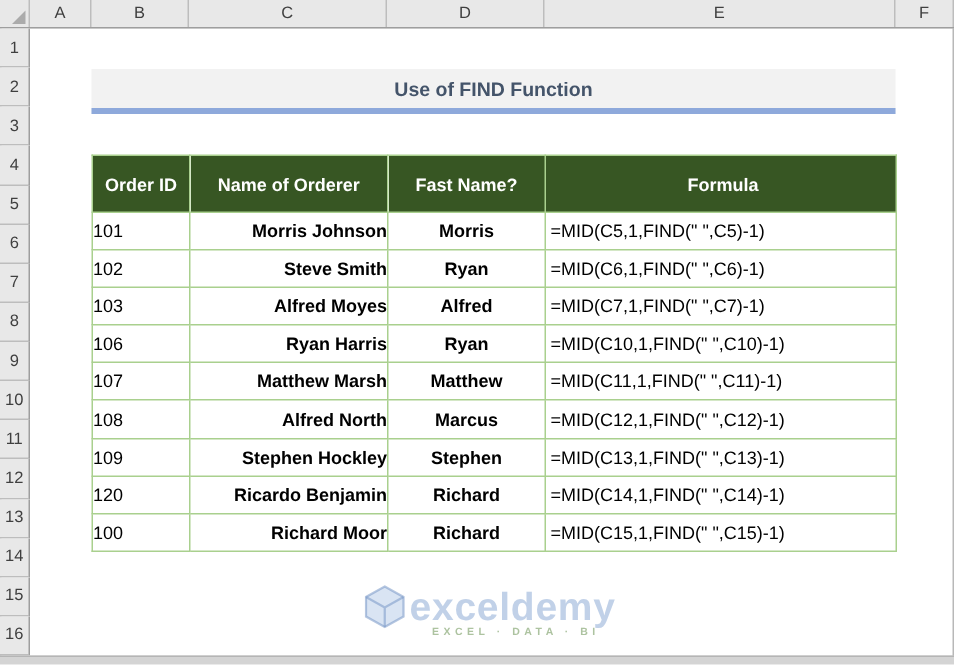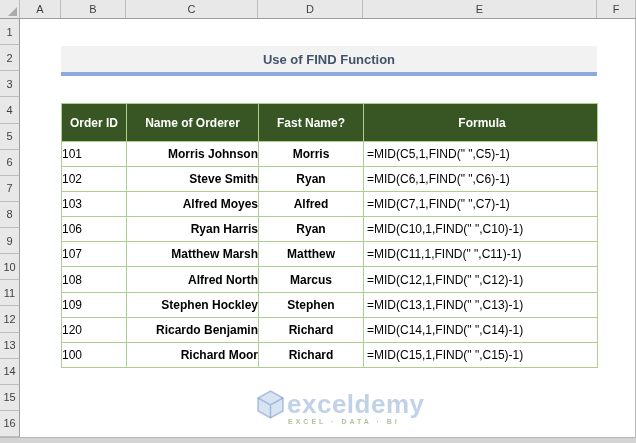--- a/index.html
+++ b/index.html
@@ -44,21 +44,21 @@
   .xtable th,.xtable td{border:1px solid var(--border-green);box-sizing:border-box;
     white-space:nowrap;overflow:hidden;font-size:12px;}
   .xtable th{background:var(--green);color:#fff;font-weight:bold;height:38px;text-align:center;padding:0;}
   .xtable td{height:25.1px;background:transparent;padding:0;color:#000;}
   .c-id{width:65px;font-weight:normal;}
   .c-name{width:132px;text-align:right;font-weight:bold;}
   .c-fast{width:105px;text-align:center;font-weight:bold;}
   .c-formula{width:234px;text-align:left;font-weight:normal;padding-left:3px !important;}
   
   .watermark{position:absolute;left:243px;top:389px;display:flex;align-items:center;gap:3px;
-    pointer-events:none;margin-left:14px;}
+    pointer-events:none;}
   .wm-brand{font-size:26px;font-weight:bold;letter-spacing:0.5px;
     color:rgba(152,178,217,0.60);}
   .wm-tag{position:absolute;left:288px;top:418px;font-size:7px;letter-spacing:3px;
     color:rgba(146,175,128,0.75);font-weight:bold;pointer-events:none;}
   
   .bottom-strip{position:absolute;left:0;top:437px;width:636px;height:6px;
     background:#D4D4D4;border-top:1px solid #B5B5B5;box-sizing:border-box;}
 </style>
 </head>
 <body>

